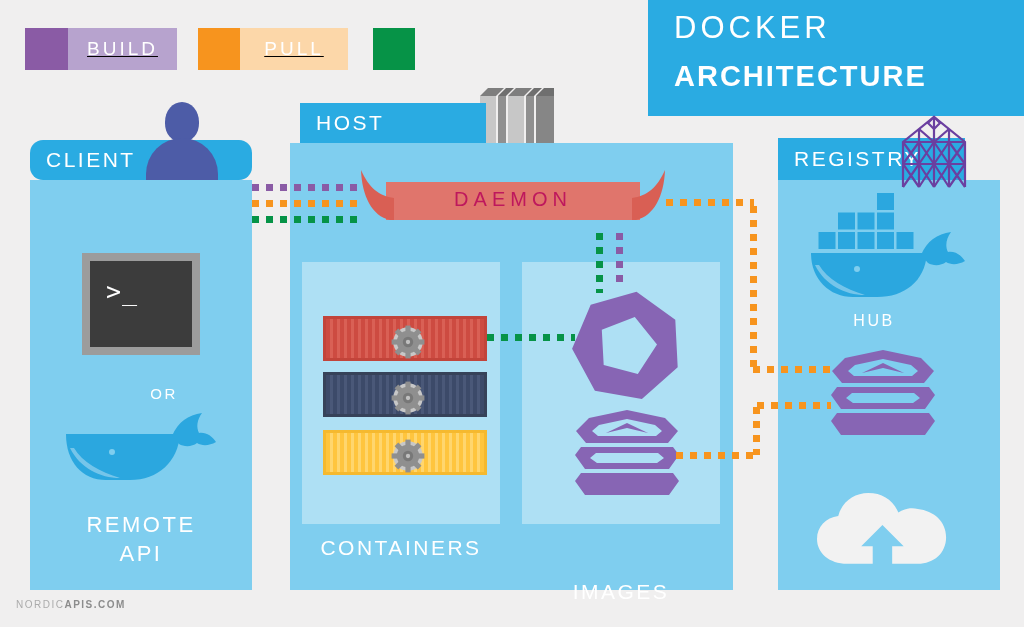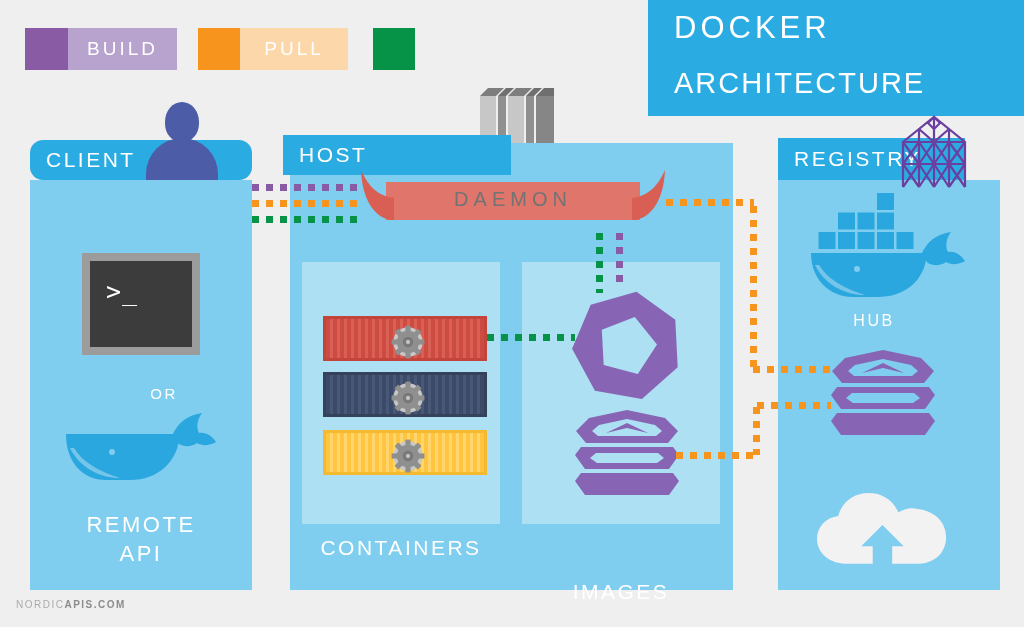--- a/index.html
+++ b/index.html
@@ -5,41 +5,41 @@
   html,body{margin:0;padding:0;}
   body{
     width:1024px;height:627px;position:relative;overflow:hidden;
     background:#F0EFEF;
     font-family:"Liberation Sans","DejaVu Sans",sans-serif;
     -webkit-font-smoothing:antialiased;
   }
   .abs{position:absolute;}
 
   
-  .legend-item{position:absolute;top:28px;height:42px;display:flex;}
+  .legend-item{position:absolute;top:28px;height:42px;display:flex;text-decoration:underline;}
   .legend-item .sq{height:42px;}
   .legend-item .lab{height:42px;display:flex;align-items:center;justify-content:center;
     color:#fff;font-size:19px;letter-spacing:3px;}
   #leg-build{left:25px;} #leg-build .sq{width:43px;background:#8A5BA5;} #leg-build .lab{width:109px;background:#B7A3CE;}
   #leg-pull{left:198px;} #leg-pull .sq{width:42px;background:#F7941E;} #leg-pull .lab{width:108px;background:#FCD7A9;}
   #leg-run{left:373px;}  #leg-run .sq{width:42px;background:#069347;}  #leg-run .lab{width:98px;background:#7DBF93;}
 
   
   .title-box{left:648px;top:0;width:376px;height:116px;background:#2AABE2;color:#fff;}
   .title-l1{left:26px;top:10px;font-size:31px;letter-spacing:4px;font-weight:500;}
-  .title-l2{left:26px;top:60px;font-size:29px;letter-spacing:2px;font-weight:400;margin-top:7px;}
+  .title-l2{left:26px;top:60px;font-size:29px;letter-spacing:2px;font-weight:700;}
 
   
   .hdr{background:#2AABE2;color:#fff;display:flex;align-items:center;
        font-size:21px;letter-spacing:2.5px;padding-left:16px;box-sizing:border-box;}
   .body-blue{background:#7FCEEF;}
   .subpanel{background:#AEE0F4;}
   #client-hdr{left:30px;top:140px;width:222px;height:40px;z-index:3;border-radius:13px;}
   #client-body{left:30px;top:180px;width:222px;height:410px;}
-  #host-hdr{left:283px;top:103px;width:228px;height:40px;z-index:3;margin-top:32px;}
+  #host-hdr{left:300px;top:103px;width:186px;height:40px;z-index:3;}
   #host-body{left:290px;top:143px;width:443px;height:447px;}
   #registry-hdr{left:778px;top:138px;width:187px;height:42px;z-index:3;}
   #registry-body{left:778px;top:180px;width:222px;height:410px;}
   #containers-sub{left:302px;top:262px;width:198px;height:262px;}
   #images-sub{left:522px;top:262px;width:198px;height:262px;}
 
   .zone-label{position:absolute;color:#fff;font-size:21px;letter-spacing:2.5px;text-align:center;}
   #containers-label{left:302px;top:536px;width:198px;}
   #images-label{left:522px;top:536px;width:198px;margin-top:44px;}
   #hub-label{left:778px;top:312px;width:192px;font-size:16px;}
@@ -52,21 +52,21 @@
   .person .shoulders{position:absolute;left:0;top:36px;width:72px;height:42px;background:#4D5CA7;border-radius:38px 38px 0 0;}
 
   
   .terminal{left:82px;top:253px;width:118px;height:102px;background:#3C3C3C;
     border:8px solid #9C9C9C;box-sizing:border-box;color:#fff;
     font-family:"DejaVu Sans Mono","Liberation Mono",monospace;
     font-size:25px;padding:16px 0 0 16px;letter-spacing:1px;}
 
   
   .daemon{left:360px;top:168px;width:306px;height:62px;z-index:6;}
-  .daemon-label{left:360px;top:188px;width:306px;text-align:center;color:#737373;
+  .daemon-label{left:360px;top:188px;width:306px;text-align:center;color:#be185d;
     font-size:20px;letter-spacing:5px;z-index:7;}
 
   
   .cargo{position:absolute;left:323px;width:164px;height:45px;box-sizing:border-box;}
   .cargo svg{position:absolute;left:63px;top:4px;}
   #cargo-red{top:316px;background:repeating-linear-gradient(to right,#CD4B41 0 4px,#D96055 4px 7px);border:3px solid #C2443A;}
   #cargo-navy{top:372px;background:repeating-linear-gradient(to right,#3C4A69 0 4px,#4A5878 4px 7px);border:3px solid #364259;}
   #cargo-yellow{top:430px;background:repeating-linear-gradient(to right,#FFC53E 0 4px,#FFD language 4px 7px);border:3px solid #F5B92F;}
   #cargo-yellow{background:repeating-linear-gradient(to right,#FFC53E 0 4px,#FFD66E 4px 7px);}
 

